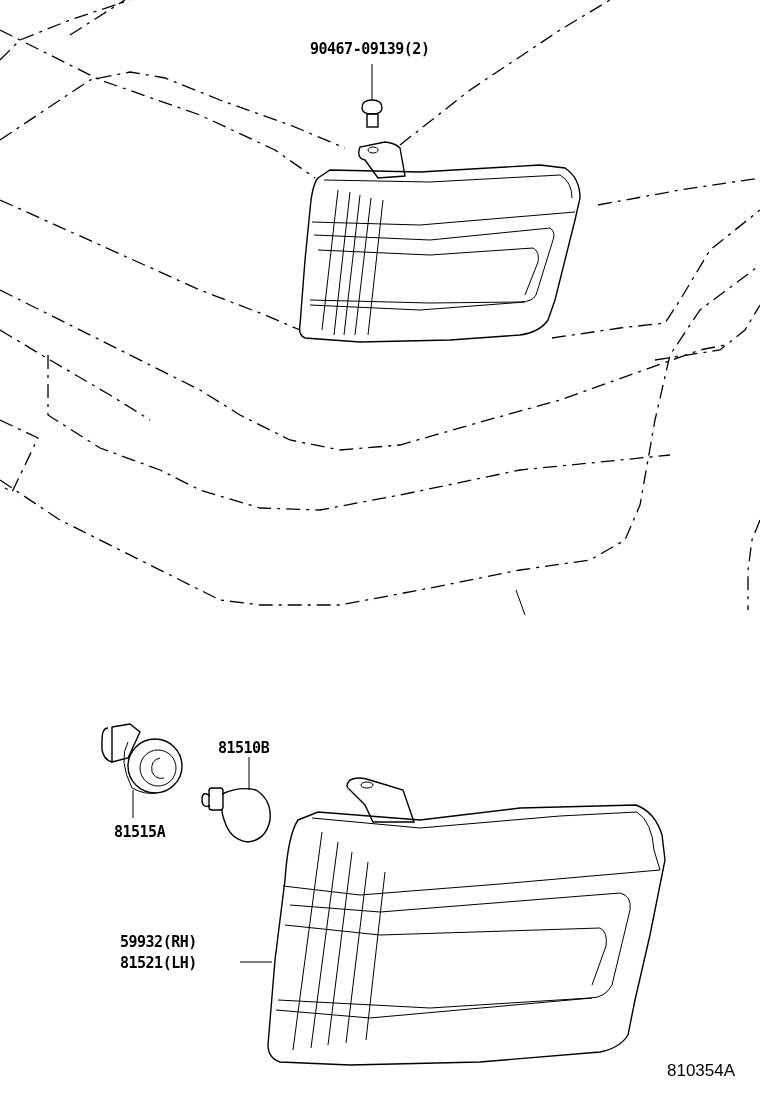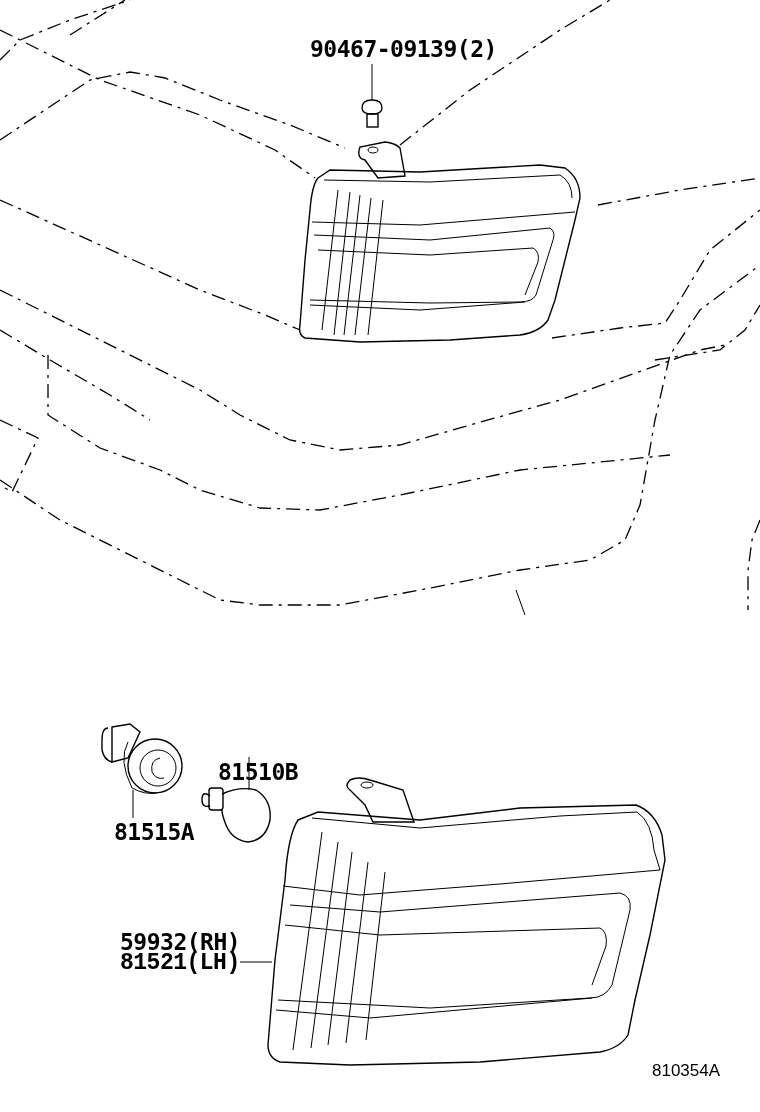--- a/index.html
+++ b/index.html
@@ -6,22 +6,22 @@
     body { width: 760px; height: 1112px; position: relative; overflow: hidden; }
     #diagram { position: absolute; left: 0; top: 0; width: 760px; height: 1112px; }
     .lbl {
       position: absolute;
       font-family: "DejaVu Sans Mono", "Liberation Mono", monospace;
       font-weight: bold;
       color: #000000;
       white-space: nowrap;
       letter-spacing: -0.5px;
     }
-    .lbl.big { font-size: 23px; line-height: 24px; }
-    .lbl.ref { font-family: "Liberation Sans", "DejaVu Sans", sans-serif; font-weight: normal; font-size: 17px; letter-spacing: 0; }
+    .lbl.big { font-size: 15px; line-height: 24px; }
+    .lbl.ref { font-family: "Liberation Sans", "DejaVu Sans", sans-serif; font-weight: normal; font-size: 17px; letter-spacing: 0; margin-left: 15px; }
     svg .dash { fill: none; stroke: #000; stroke-width: 1.3; stroke-dasharray: 14 6 3 6; }
     svg .solid { fill: none; stroke: #000; stroke-width: 1.4; }
     svg .thin { fill: none; stroke: #000; stroke-width: 1; }
     svg .fillw { fill: #fff; stroke: #000; stroke-width: 1.4; }
   </style>
 </head>
 <body>
 
 <svg id="diagram" viewBox="0 0 760 1112" xmlns="http://www.w3.org/2000/svg">
 
@@ -96,21 +96,21 @@
     <path class="thin" d="M338,842 L311,1048"></path>
     <path class="thin" d="M352,852 L328,1045"></path>
     <path class="thin" d="M368,862 L346,1043"></path>
     <path class="thin" d="M385,872 L366,1040"></path>
     <line class="thin" x1="240" y1="962" x2="272" y2="962"></line>
   </g>
 </svg>
 
 <div class="lbl big" style="left:310px; top:37px;">90467-09139(2)</div>
 
-<div class="lbl big" style="left:218px; top:760px;">81510B</div>
+<div class="lbl big" style="left:218px; top:736px;">81510B</div>
 
 <div class="lbl big" style="left:114px; top:820px;">81515A</div>
 
 <div class="lbl big" style="left:120px; top:930px;">59932(RH)</div>
 
-<div class="lbl big" style="left:120px; top:951px;font-family:Liberation Mono, monospace;">81521(LH)</div>
+<div class="lbl big" style="left:120px; top:951px;">81521(LH)</div>
 
 <div class="lbl ref" style="left:652px; top:1061px;">810354A</div>
 
 </body></html>

